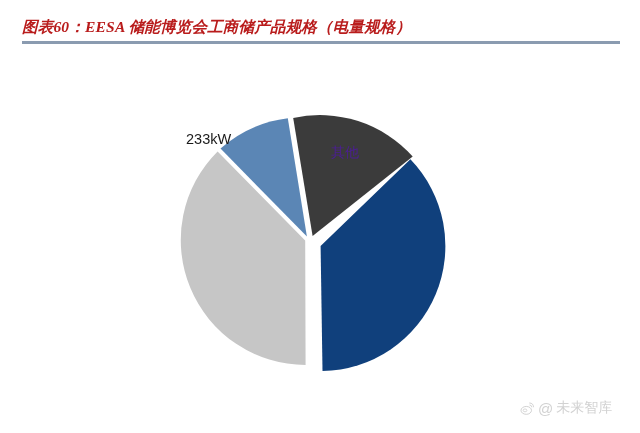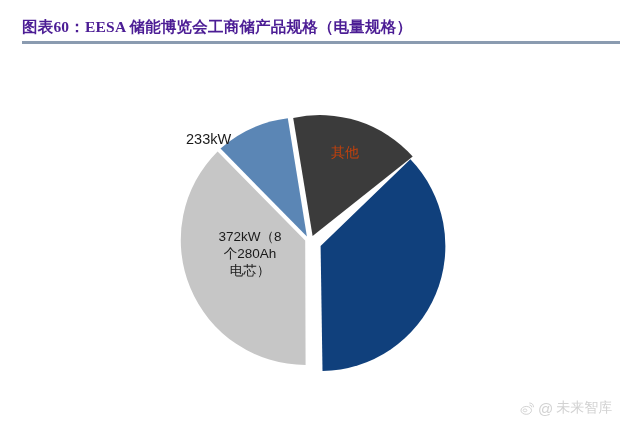--- a/index.html
+++ b/index.html
@@ -21,23 +21,24 @@
     left: 22px;
     top: 16px;
     width: 598px;
     height: 30px;
   }
   #figure-title {
     font-family: "Liberation Serif", "DejaVu Serif", serif;
     font-weight: bold;
     font-size: 15.5px;
     line-height: 22px;
-    color: #4c1d95;
+    color: #b91c1c;
     white-space: nowrap;
     letter-spacing: 0.2px;
+    font-style: italic;
   }
   #title-rule {
     position: absolute;
     left: 0;
     top: 25px;
     width: 598px;
     height: 2.5px;
     background: #8a9bb0;
   }
 
@@ -81,21 +82,21 @@
   #label-215 {
     left: 320px;
     top: 186px;
     width: 118px;
     color: #ffffff;
   }
   #label-other {
     left: 312px;
     top: 76px;
     width: 66px;
-    color: #c2410c;
+    color: #4c1d95;
     font-size: 14px;
     font-family: "Liberation Serif", "DejaVu Serif", serif;
   }
 
   
   #watermark {
     position: absolute;
     left: 520px;
     top: 399px;
     display: flex;
@@ -144,23 +145,20 @@
              Z"></path>
 
     <path fill="#3b3b3b" d="M 312.6 186.0
              L 293.2 67.9
              A 125 125 0 0 1 412.7 106.5
              Z"></path>
   </svg>
 
   <div class="slice-label" id="label-233">233kW</div>
 
-  <div class="slice-label" id="label-372">372kW（8
-个280Ah
-电芯）</div>
 
 
   <div class="slice-label" id="label-other">其他</div>
 </div>
 
 <div id="watermark">
   <svg id="watermark-icon" viewBox="0 0 24 24">
     <ellipse cx="10" cy="15" rx="8.4" ry="6.3" fill="none" stroke="#d2d2d2" stroke-width="1.6"></ellipse>
     <ellipse cx="8" cy="15" rx="3" ry="2.3" fill="none" stroke="#d2d2d2" stroke-width="1.4"></ellipse>
     <path d="M 15.5 3.2 A 6.2 6.2 0 0 1 21.6 9.3" fill="none" stroke="#d2d2d2" stroke-width="1.6" stroke-linecap="round"></path>

